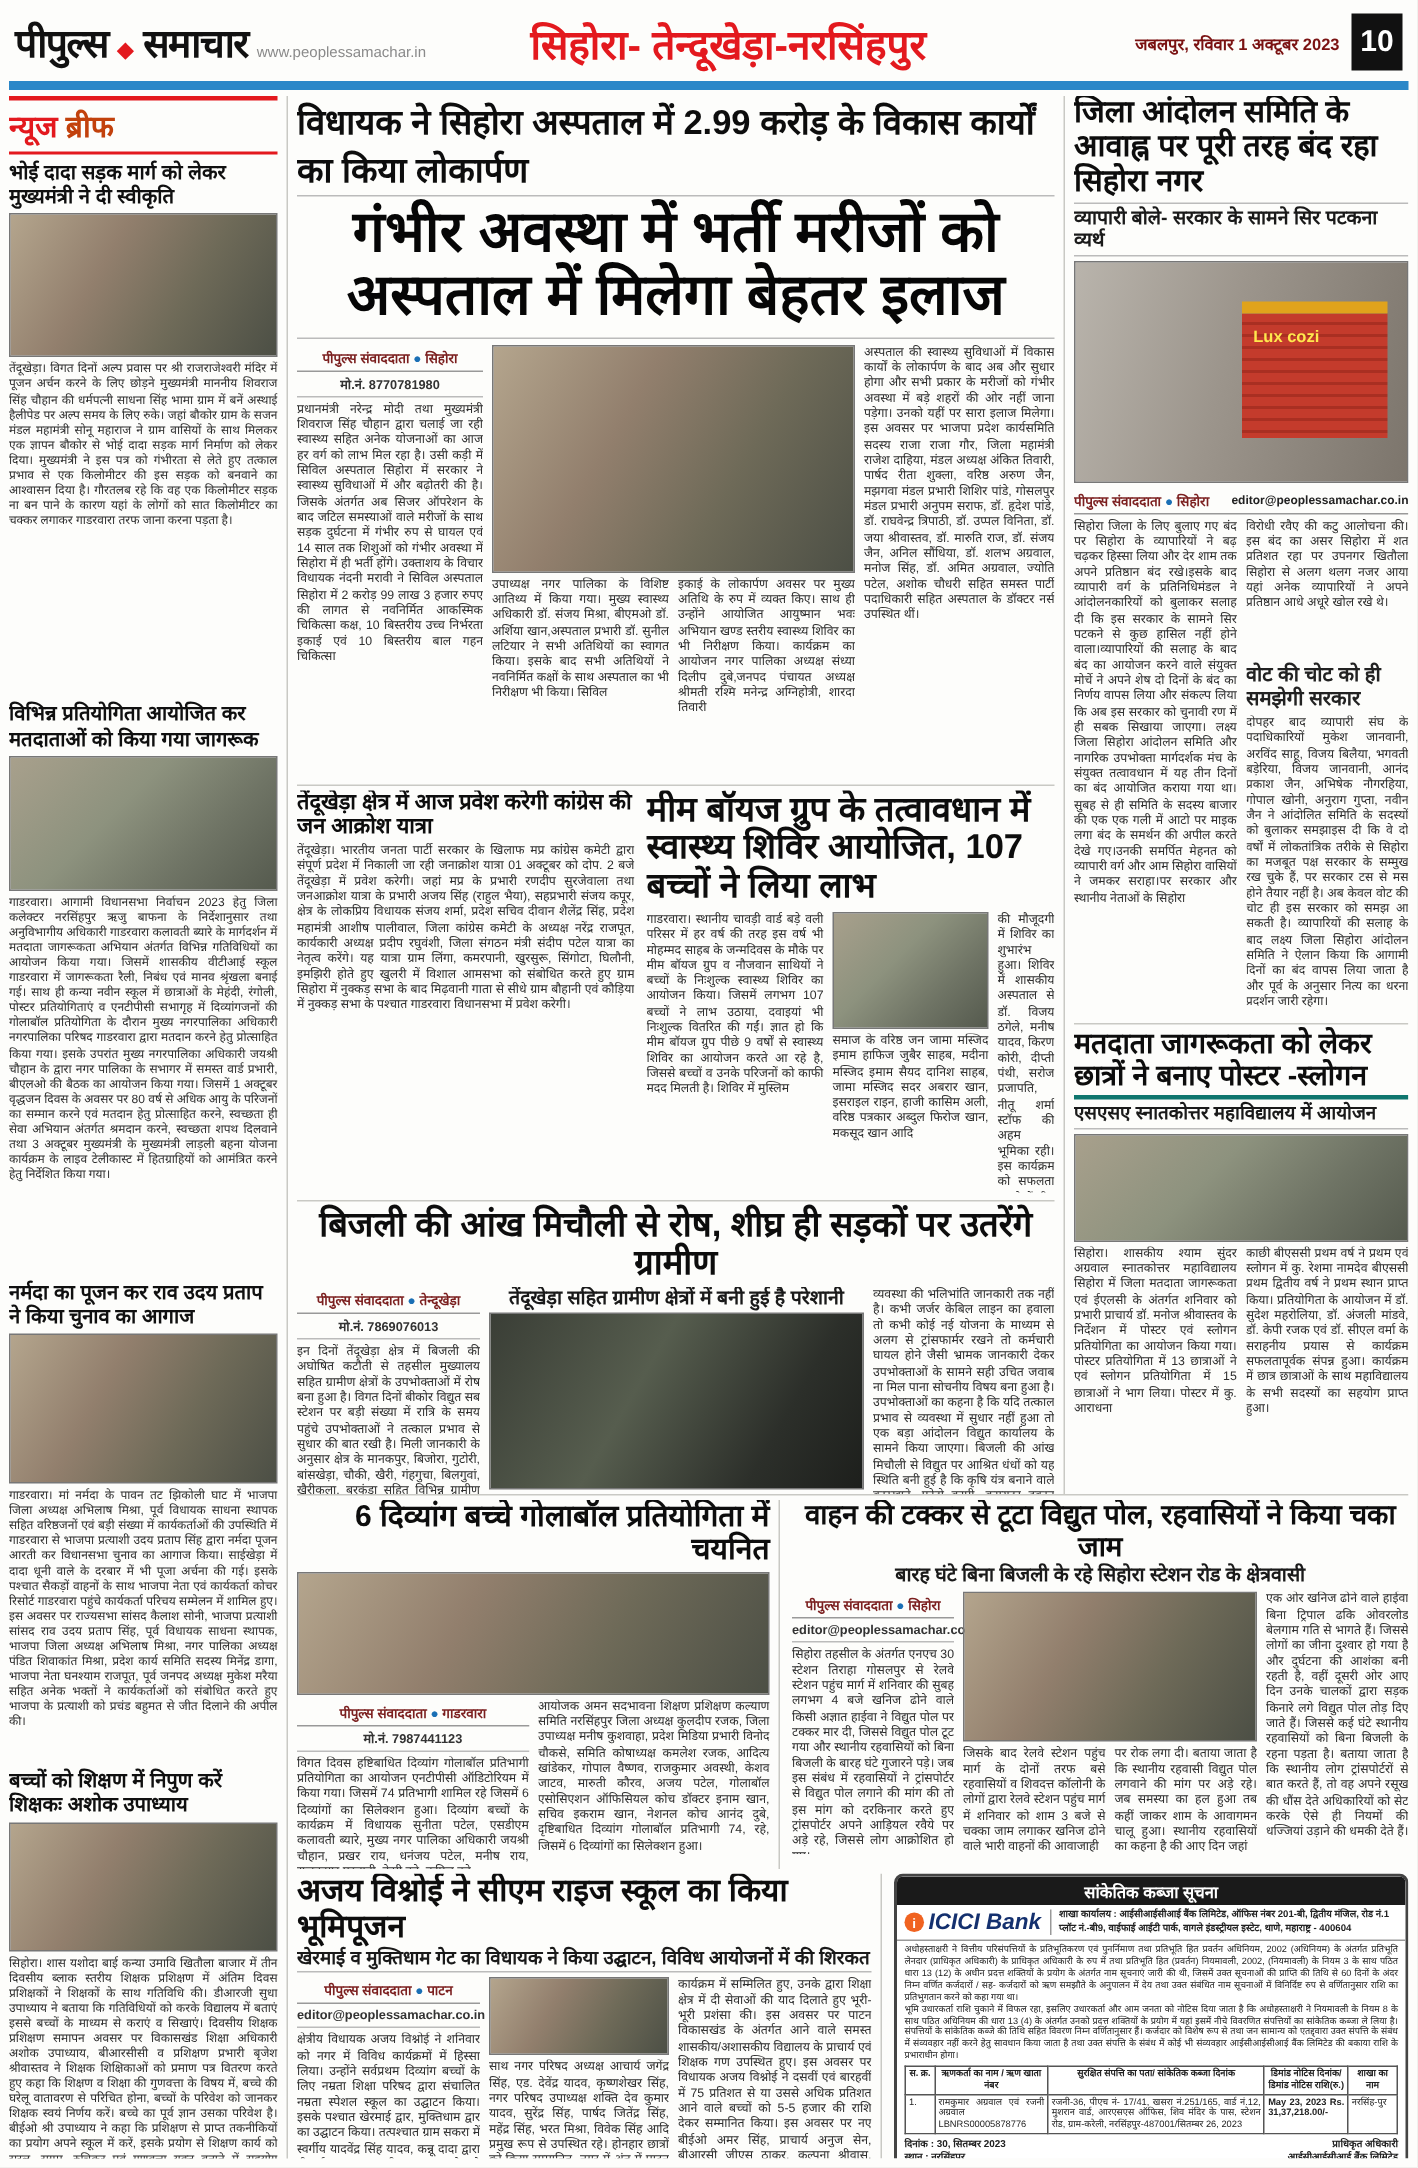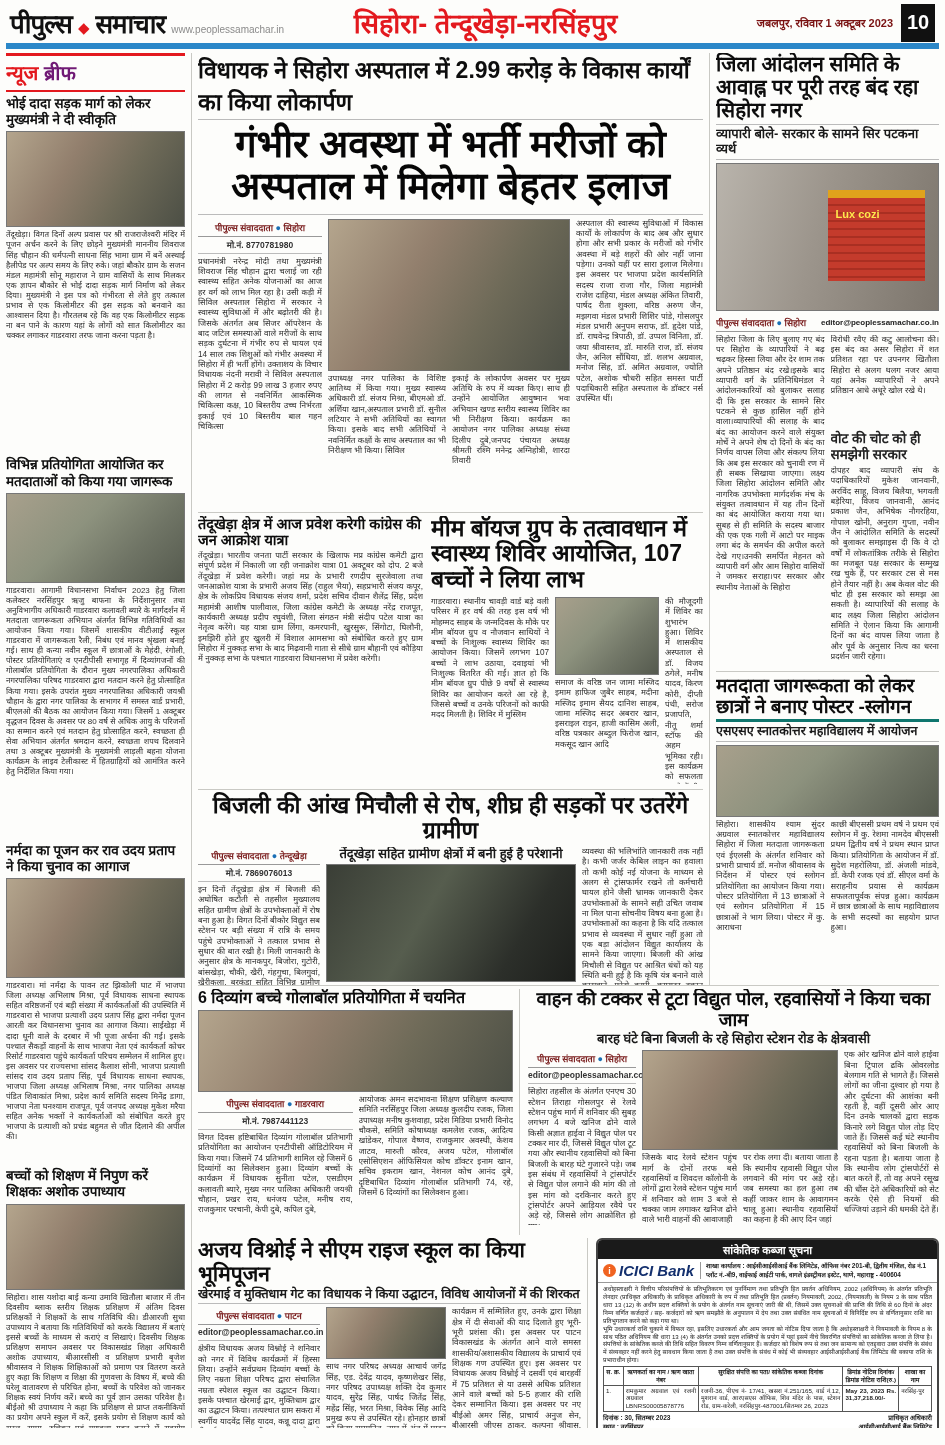--- a/index.html
+++ b/index.html
@@ -1,21 +1,21 @@
 <!DOCTYPE html>
 <html><head>
 <meta charset="utf-8">
 <style>
   * { margin:0; padding:0; box-sizing:border-box; }
   html,body { background:#e8e8e4; }
   body { font-family:"Liberation Sans","DejaVu Sans",sans-serif; }
   .page { position:relative; width:945px; height:1445px; background:#fdfdfb; margin:0 auto; overflow:hidden; color:#222; }
 
   
-  .hdr { height:43px; display:flex; align-items:center; padding:4px 10px 2px 10px; }
+  .hdr { height:54px; display:flex; align-items:center; padding:4px 10px 2px 10px; }
   .logo-wrap { display:flex; align-items:baseline; gap:6px; width:260px; }
   .logo-txt { font-size:26px; font-weight:800; color:#111; letter-spacing:-1px; }
   .logo-diamond { color:#e3191e; font-size:15px; }
   .logo-url { font-size:10px; color:#8a8a8a; }
   .masthead { flex:1; text-align:center; font-size:27px; font-weight:800; color:#e3191e; }
   .dateline { width:200px; text-align:right; font-size:11px; font-weight:700; color:#7a1212; padding-right:8px; }
   .pagenum { width:34px; height:38px; background:#111; color:#fff; font-size:20px; font-weight:800; display:flex; align-items:center; justify-content:center; }
   .bluebar { height:6px; background:#2b87c8; margin:0 6px; }
 
   
@@ -38,21 +38,21 @@
   .shutter-label { position:absolute; top:10px; left:8px; color:#ffe84d; font-weight:800; font-size:11px; }
   .byline { font-size:9px; font-weight:800; color:#7b1f1f; text-align:center; border-bottom:1px solid #999; padding:2px 0; }
   .byline .dot { color:#1a6fb5; }
   .phone { font-size:8.5px; font-weight:700; color:#333; text-align:center; padding:2px 0 3px 0; border-bottom:1px solid #bbb; margin-bottom:3px; }
   .body-txt { font-size:8.2px; line-height:1.26; text-align:justify; color:#2e2e2e; overflow:hidden; }
   .art-head { font-weight:800; color:#0d0d0d; line-height:1.12; }
   .art-sub { font-weight:700; color:#1a1a1a; line-height:1.15; }
 
   
   .nb-banner { border-top:3px solid #e3191e; border-bottom:2px solid #e3191e; padding:3px 0 4px 0; font-size:20px; font-weight:800; margin-bottom:4px; }
-  .nb-red { color:#e3191e; } .nb-blue { color:#701a75; }
+  .nb-red { color:#e3191e; } .nb-blue { color:#c2410c; }
   .brief { margin-bottom:5px; }
   .brief-head { font-size:13.5px; font-weight:800; line-height:1.2; color:#101010; margin:2px 0 3px 0; }
   .brief .photo { margin-bottom:3px; }
   .brief .body-txt { font-size:8px; }
 
   
   .kicker { font-size:23px; font-weight:800; color:#0d0d0d; border-bottom:1px solid #bbb; padding-bottom:2px; }
   .mega-head { font-size:38px; font-weight:800; color:#060606; line-height:1.1; text-align:center; padding:4px 0 6px 0; border-bottom:1px solid #bbb; margin-bottom:4px; }
   .ma-grid { display:flex; gap:6px; height:288px; overflow:hidden; }
   .ma-c1 { width:124px; }
@@ -99,21 +99,21 @@
   .band-sub2 { font-size:13.5px; font-weight:800; line-height:1.2; margin:4px 0 3px 0; }
   .poster { border-top:1px solid #c9c9c4; margin-top:4px; padding-top:3px; }
   .poster .art-head { font-size:19px; margin-bottom:2px; }
   .poster .art-sub { font-size:12.5px; border-top:3px solid #0f766e; border-bottom:1px solid #bbb; padding:2px 0; margin-bottom:3px; }
   .poster .photo { height:72px; margin-bottom:3px; }
   .poster-cols { display:flex; gap:6px; height:158px; overflow:hidden; }
   .poster-cols > div { flex:1; overflow:hidden; }
 
   
   .gola { width:322px; overflow:hidden; border-right:1px solid #c9c9c4; padding-right:6px; }
-  .gola .art-head { font-size:16px; margin-bottom:3px; }
+  .gola .art-head { font-size:20px; margin-bottom:3px;text-align:right; }
   .gola .photo { height:82px; margin-bottom:3px; }
   .gola-cols { display:flex; gap:6px; height:122px; overflow:hidden; }
   .gola-cols > div { flex:1; overflow:hidden; }
 
   
   .vahan { flex:1; overflow:hidden; }
   .vahan .art-head { font-size:18.5px; text-align:center; margin-bottom:2px; }
   .vahan .art-sub { font-size:13px; text-align:center; margin-bottom:3px; }
   .vahan-grid { display:flex; gap:6px; height:190px; overflow:hidden; }
   .vahan-c1 { width:108px; }

